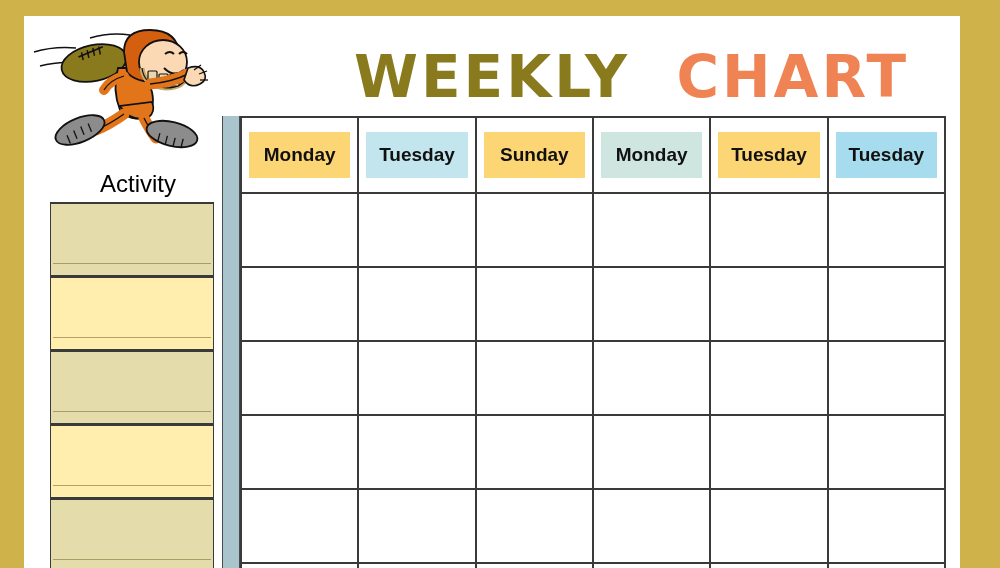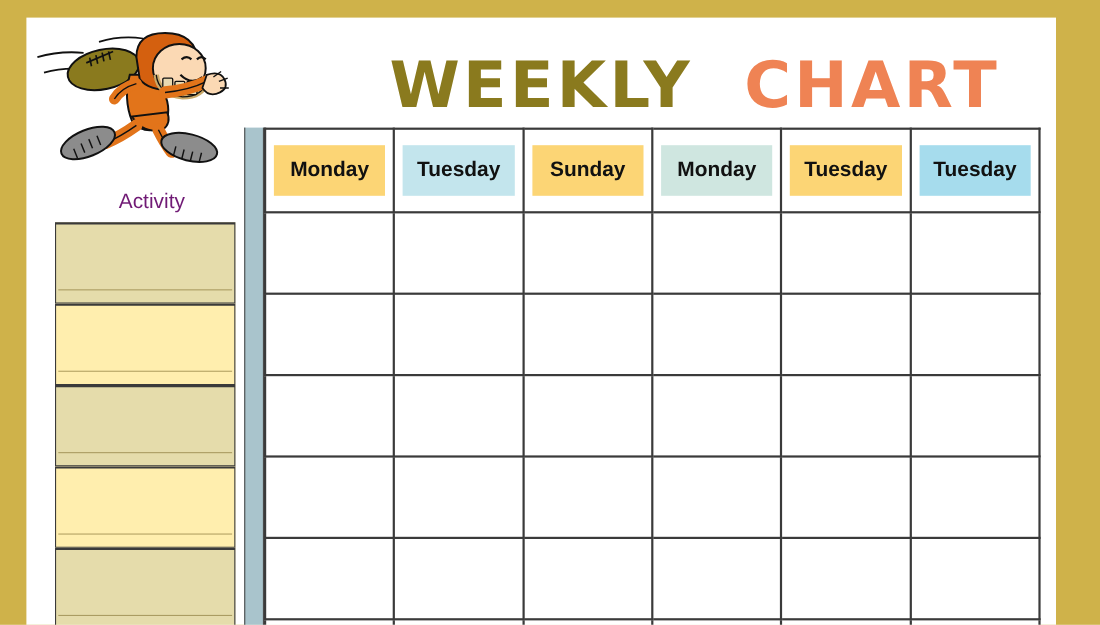--- a/index.html
+++ b/index.html
@@ -72,22 +72,22 @@
 
   
   #activity-caption {
     position: absolute;
     left: 26px;
     top: 150px;
     width: 176px;
     height: 36px;
     line-height: 36px;
     text-align: center;
-    font-size: 19px;
-    color: #701a75;
+    font-size: 24px;
+    color: #000000;
     font-family: "Liberation Sans", sans-serif;
   }
 
   
   #activity-column {
     position: absolute;
     left: 26px;
     top: 186px;
     width: 164px;
     

